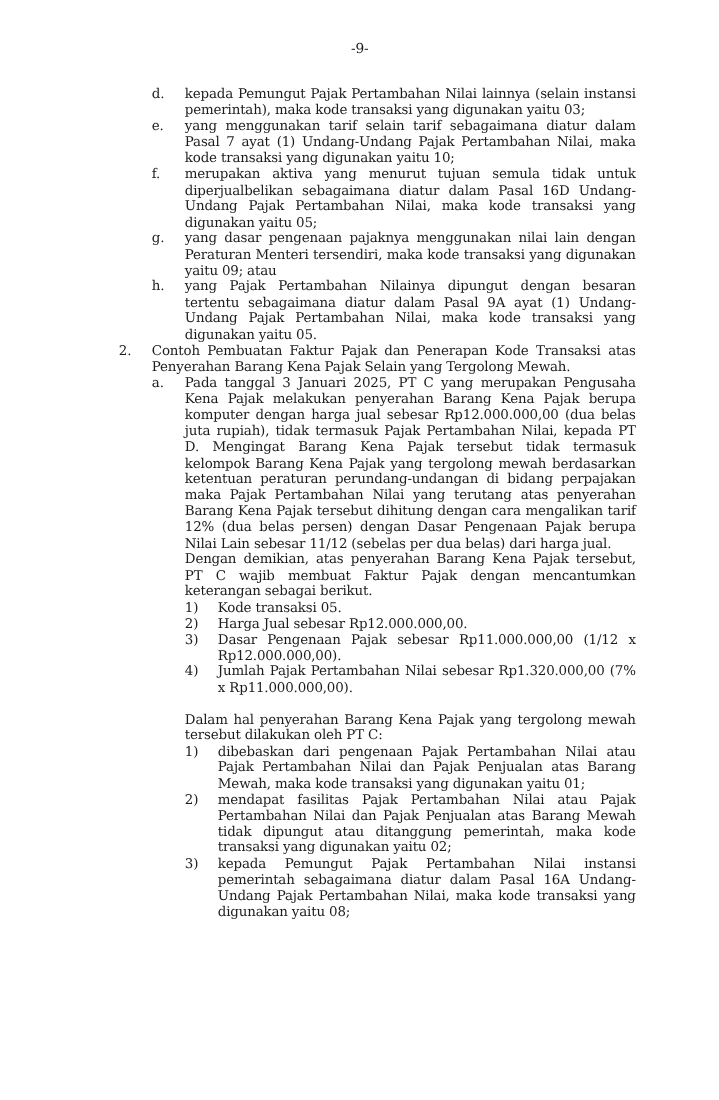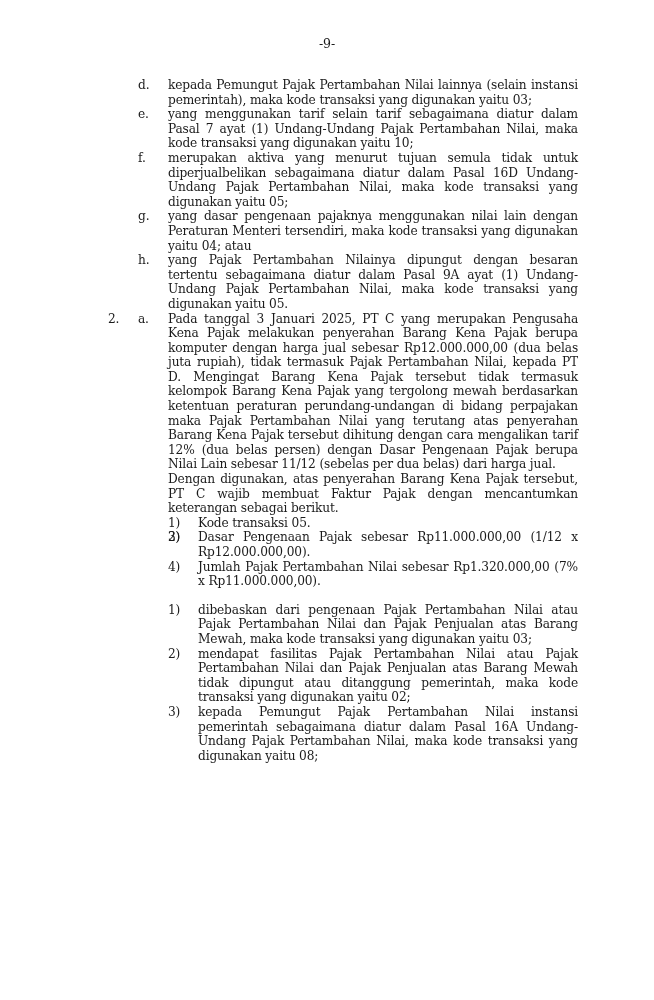--- a/index.html
+++ b/index.html
@@ -43,61 +43,64 @@
       <div class="item sub">
         <span class="marker">e.</span>
         <span>yang menggunakan tarif selain tarif sebagaimana diatur dalam Pasal 7 ayat (1) Undang-Undang Pajak Pertambahan Nilai, maka kode transaksi yang digunakan yaitu 10;</span>
       </div>
       <div class="item sub">
         <span class="marker">f.</span>
         <span>merupakan aktiva yang menurut tujuan semula tidak untuk diperjualbelikan sebagaimana diatur dalam Pasal 16D Undang-Undang Pajak Pertambahan Nilai, maka kode transaksi yang digunakan yaitu 05;</span>
       </div>
       <div class="item sub">
         <span class="marker">g.</span>
-        <span>yang dasar pengenaan pajaknya menggunakan nilai lain dengan Peraturan Menteri tersendiri, maka kode transaksi yang digunakan yaitu 04; atau</span>
+        <span>yang dasar pengenaan pajaknya menggunakan nilai lain dengan Peraturan Menteri tersendiri, maka kode transaksi yang digunakan yaitu 09; atau</span>
       </div>
       <div class="item sub">
         <span class="marker">h.</span>
         <span>yang Pajak Pertambahan Nilainya dipungut dengan besaran tertentu sebagaimana diatur dalam Pasal 9A ayat (1) Undang-Undang Pajak Pertambahan Nilai, maka kode transaksi yang digunakan yaitu 05.</span>
       </div>
     </div>
 
     <div class="item lvl-top">
       <span class="marker">2.</span>
+      <div class="para">Contoh Pembuatan Faktur Pajak dan Penerapan Kode Transaksi atas Penyerahan Barang Kena Pajak Selain yang Tergolong Mewah.</div>
 
       <div class="item sub">
         <span class="marker">a.</span>
         <div class="para">Pada tanggal 3 Januari 2025, PT C yang merupakan Pengusaha Kena Pajak melakukan penyerahan Barang Kena Pajak berupa komputer dengan harga jual sebesar Rp12.000.000,00 (dua belas juta rupiah), tidak termasuk Pajak Pertambahan Nilai, kepada PT D. Mengingat Barang Kena Pajak tersebut tidak termasuk kelompok Barang Kena Pajak yang tergolong mewah berdasarkan ketentuan peraturan perundang-undangan di bidang perpajakan maka Pajak Pertambahan Nilai yang terutang atas penyerahan Barang Kena Pajak tersebut dihitung dengan cara mengalikan tarif 12% (dua belas persen) dengan Dasar Pengenaan Pajak berupa Nilai Lain sebesar 11/12 (sebelas per dua belas) dari harga jual.</div>
-        <div class="para">Dengan digunakan, atas penyerahan Barang Kena Pajak tersebut, PT C wajib membuat Faktur Pajak dengan mencantumkan keterangan sebagai berikut.</div>
+        <div class="para">Dengan demikian, atas penyerahan Barang Kena Pajak tersebut, PT C wajib membuat Faktur Pajak dengan mencantumkan keterangan sebagai berikut.</div>
 
         <div>
           <div class="item sub2">
             <span class="marker">1)</span>
             <span>Kode transaksi 05.</span>
           </div>
           <div class="item sub2">
             <span class="marker">2)</span>
+            <span>Harga Jual sebesar Rp12.000.000,00.</span>
           </div>
           <div class="item sub2">
             <span class="marker">3)</span>
             <span>Dasar Pengenaan Pajak sebesar Rp11.000.000,00 (1/12 x Rp12.000.000,00).</span>
           </div>
           <div class="item sub2">
             <span class="marker">4)</span>
             <span>Jumlah Pajak Pertambahan Nilai sebesar Rp1.320.000,00 (7% x Rp11.000.000,00).</span>
           </div>
         </div>
 
         <div class="gap"></div>
 
+        <div class="para">Dalam hal penyerahan Barang Kena Pajak yang tergolong mewah tersebut dilakukan oleh PT C:</div>
 
         <div>
           <div class="item sub2">
             <span class="marker">1)</span>
-            <span>dibebaskan dari pengenaan Pajak Pertambahan Nilai atau Pajak Pertambahan Nilai dan Pajak Penjualan atas Barang Mewah, maka kode transaksi yang digunakan yaitu 03;</span>
+            <span>dibebaskan dari pengenaan Pajak Pertambahan Nilai atau Pajak Pertambahan Nilai dan Pajak Penjualan atas Barang Mewah, maka kode transaksi yang digunakan yaitu 01;</span>
           </div>
           <div class="item sub2">
             <span class="marker">2)</span>
             <span>mendapat fasilitas Pajak Pertambahan Nilai atau Pajak Pertambahan Nilai dan Pajak Penjualan atas Barang Mewah tidak dipungut atau ditanggung pemerintah, maka kode transaksi yang digunakan yaitu 02;</span>
           </div>
           <div class="item sub2">
             <span class="marker">3)</span>
             <span>kepada Pemungut Pajak Pertambahan Nilai instansi pemerintah sebagaimana diatur dalam Pasal 16A Undang-Undang Pajak Pertambahan Nilai, maka kode transaksi yang digunakan yaitu 08;</span>
           </div>
         </div>

